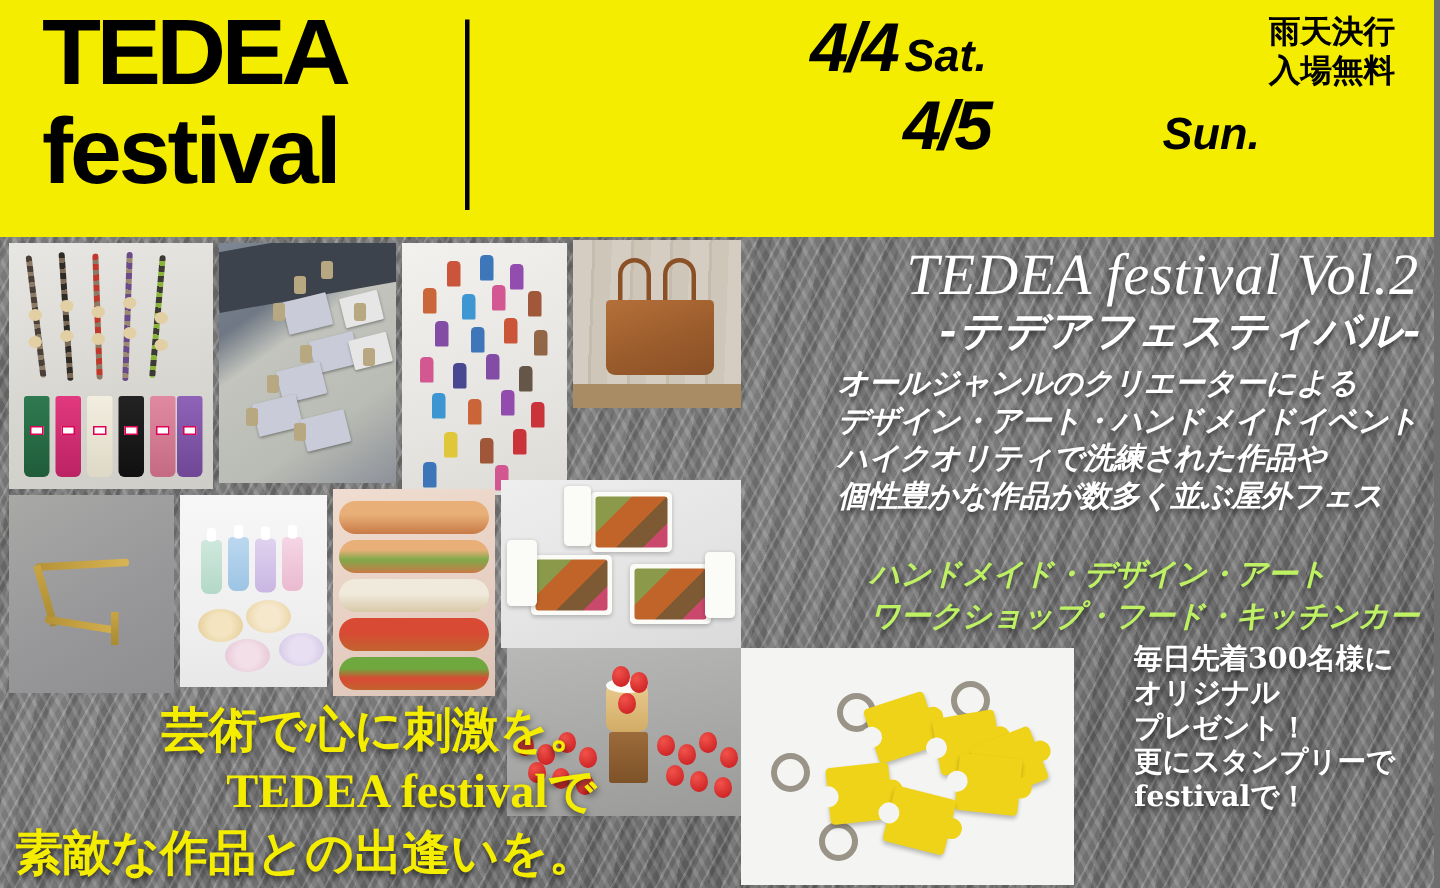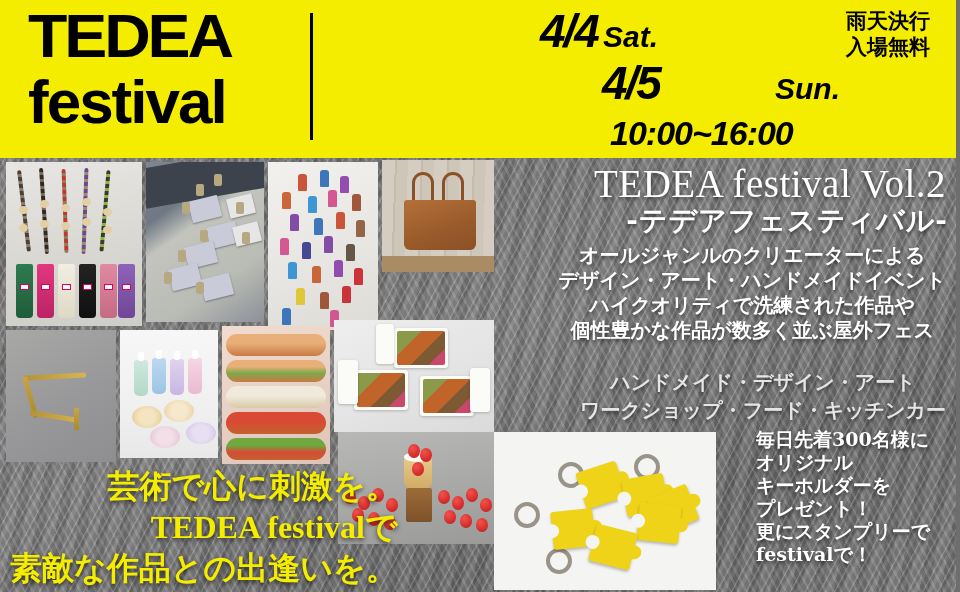--- a/index.html
+++ b/index.html
@@ -163,21 +163,21 @@
 
   
   .p10 { left:494px; top:432px; width:222px; height:158px; }
   .p10-bg { position:absolute; inset:0; background:#f4f4f2; }
   .puzzle { position:absolute; width:42px; height:38px; background:#EFD319; border-radius:3px; box-shadow:0 2px 3px rgba(0,0,0,.25); }
   .puzzle::before { content:""; position:absolute; right:-8px; top:12px; width:14px; height:14px; border-radius:50%; background:#EFD319; }
   .puzzle::after { content:""; position:absolute; left:-7px; top:12px; width:14px; height:14px; border-radius:50%; background:#f4f4f2; }
   .ring { position:absolute; width:26px; height:26px; border-radius:50%; border:4px solid #9a9488; }
 
   
-  .rtext { position:absolute; right:8px; text-align:center; }
+  .rtext { position:absolute; right:8px; text-align:left;font-style:italic; }
   .title-main {
     top:163px; right:10px;
     font-family:"Liberation Serif", serif; font-size:39px; line-height:42px;
     color:#ffffff; letter-spacing:0.5px;
     text-shadow:0 2px 4px rgba(0,0,0,.55);
   }
   .title-sub {
     top:205px; right:8px;
     font-family:"DejaVu Serif", serif; font-weight:bold;
     font-size:28px; line-height:32px; color:#ffffff; letter-spacing:1px;
@@ -186,21 +186,21 @@
   .desc {
     top:243px; right:10px;
     font-family:"DejaVu Serif", serif; font-weight:bold;
     font-size:20px; line-height:25px; color:#ffffff; letter-spacing:0px;
     text-shadow:0 2px 4px rgba(0,0,0,.6);
   }
   .desc div { white-space:nowrap; }
   .genres {
     top:368px; right:10px;
     font-family:"DejaVu Serif", serif; font-weight:bold;
-    font-size:20px; line-height:28px; color:#e5e5e5; letter-spacing:0px;
+    font-size:20px; line-height:28px; color:#bef264; letter-spacing:0px;
     text-shadow:0 2px 4px rgba(0,0,0,.65);
   }
   .genres div { white-space:nowrap; }
 
   .present {
     position:absolute; left:722px; top:428px; text-align:left;
     font-family:"DejaVu Serif", serif; font-weight:bold;
     font-size:19px; line-height:23px; color:#ffffff;
     text-shadow:0 2px 4px rgba(0,0,0,.65);
     margin-left:34px;
@@ -407,21 +407,20 @@
 
     <div class="dates">
       <div class="date-line1">
         <span class="dt-big">4/4</span>
         <span class="dt-dow">Sat.</span>
       </div>
       <div class="date-line2">
         <span class="dt-big">4/5</span>
         <span class="dt-dow">Sun.</span>
       </div>
-      <div class="date-line3">10:00~16:00</div>
     </div>
 
     <div class="rain-free">
       <div>雨天決行</div>
       <div>入場無料</div>
     </div>
   </div>
 
   <div class="rtext title-main">TEDEA festival Vol.2</div>
   <div class="rtext title-sub">-テデアフェスティバル-</div>
@@ -434,21 +433,20 @@
   </div>
 
   <div class="rtext genres">
     <div>ハンドメイド・デザイン・アート</div>
     <div>ワークショップ・フード・キッチンカー</div>
   </div>
 
   <div class="present">
     <div>毎日先着300名様に</div>
     <div>オリジナル</div>
-    <div>キーホルダーを</div>
     <div>プレゼント！</div>
     <div>更にスタンプリーで</div>
     <div>festivalで！</div>
   </div>
 
   <div class="slogan">
     <div>芸術で心に刺激を。</div>
     <div class="en">TEDEA festivalで</div>
     <div>素敵な作品との出逢いを。</div>
   </div>

